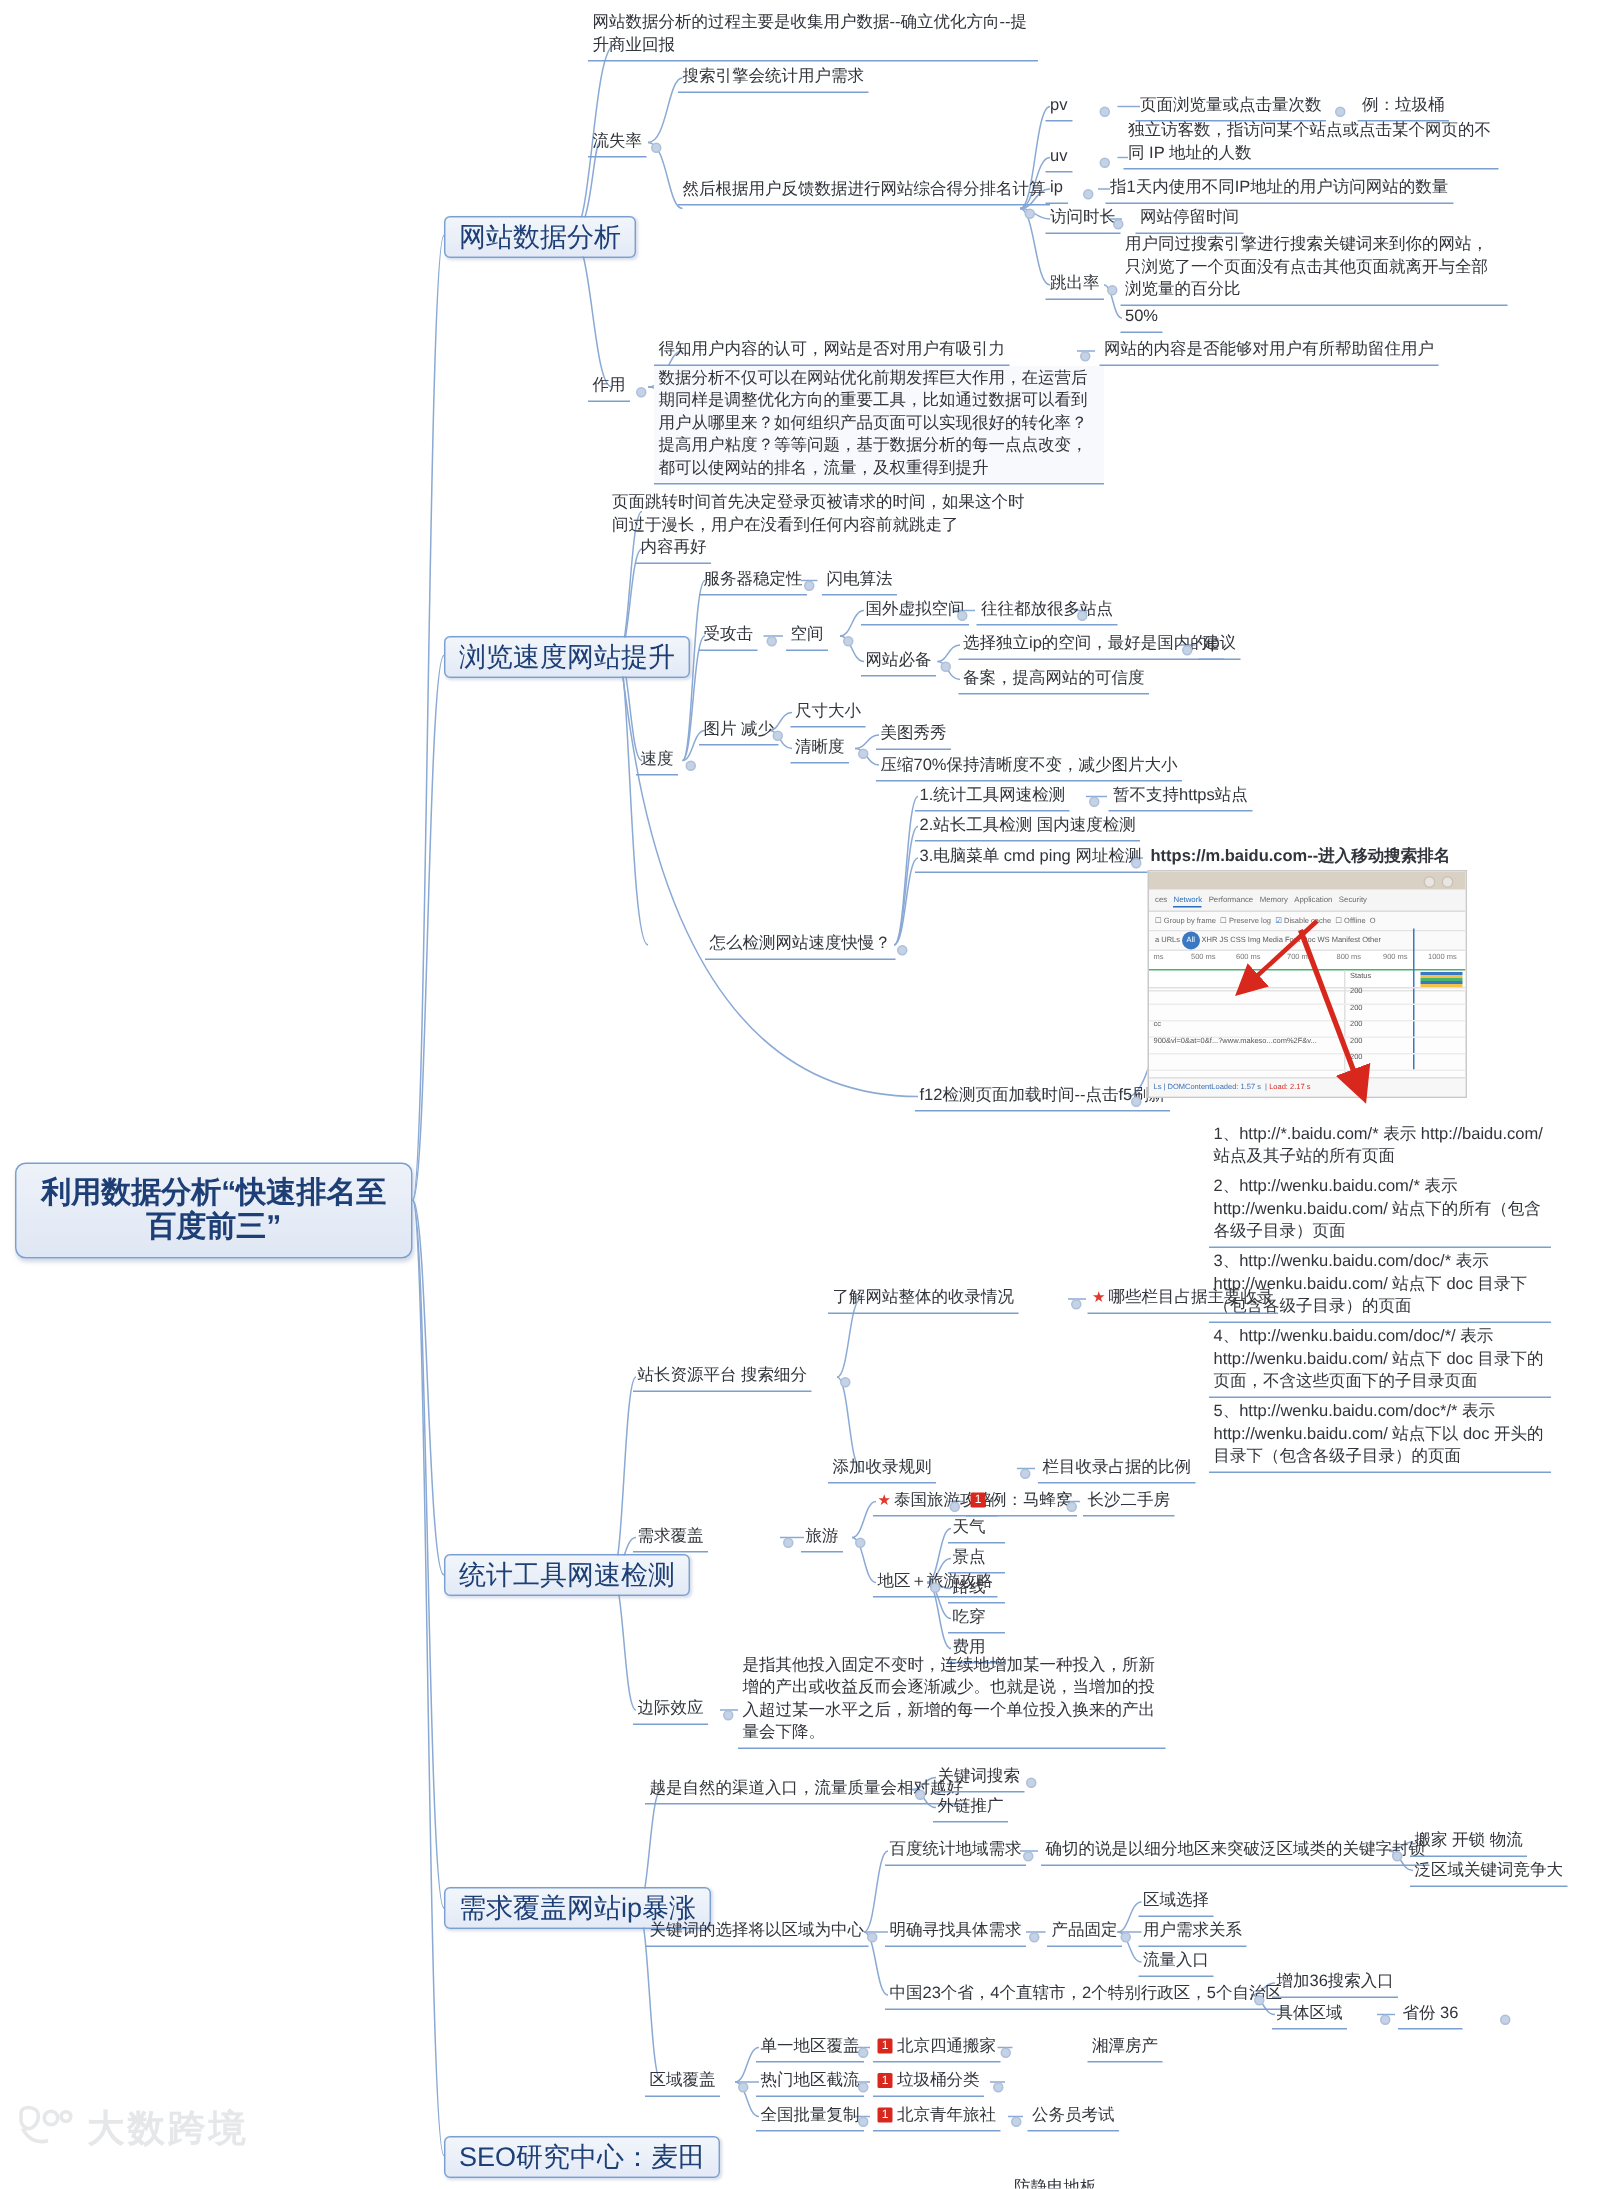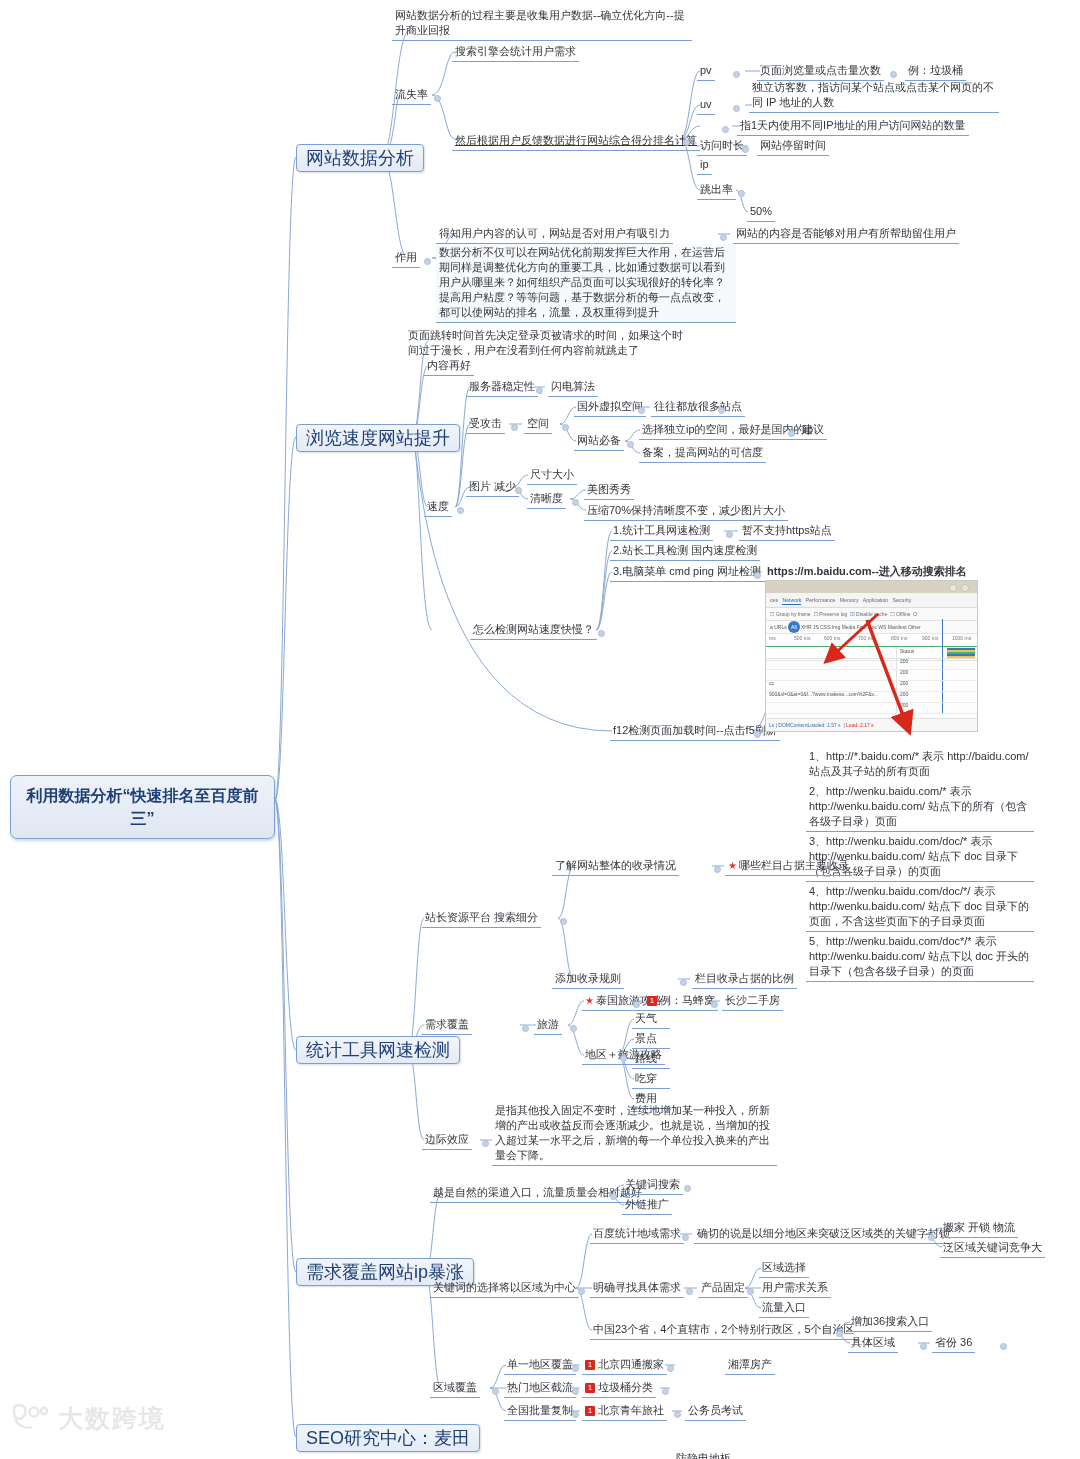--- a/index.html
+++ b/index.html
@@ -30,21 +30,21 @@
   .node.nb{border-bottom:none;}
 
   
   .root{
     position:absolute;
     border:1.6px solid #7a9fd0;
     border-radius:7px;
     background:linear-gradient(180deg,#eef2f9 0%,#dfe7f4 100%);
     color:#1d3f76;
     font-weight:bold;
-    font-size:16px;
+    font-size:20px;
     line-height:23px;
     text-align:center;
     padding:8px 10px;
     box-sizing:border-box;
     box-shadow:1px 2px 3px rgba(120,140,180,.35);
   }
   
   .branch{
     position:absolute;
     border:1.2px solid #7a9fd0;
@@ -241,43 +241,44 @@
   <div class="branch" style="left:296px;top:1036px;">统计工具网速检测</div>
   <div class="branch" style="left:296px;top:1258px;">需求覆盖网站ip暴涨</div>
   <div class="branch" style="left:296px;top:1424px;">SEO研究中心：麦田</div>
 
   <div class="node wrap" style="left:392px;top:7px;width:300px;">网站数据分析的过程主要是收集用户数据--确立优化方向--提升商业回报</div>
 
   <div class="node" style="left:392px;top:86px;">流失率</div>
   <div class="dot" style="left:434px;top:95px;"></div>
 
   <div class="node" style="left:452px;top:43px;">搜索引擎会统计用户需求</div>
-  <div class="node" style="left:452px;top:132px;text-decoration:underline;">然后根据用户反馈数据进行网站综合得分排名计算</div>
+  <div class="node" style="left:452px;top:118px;">然后根据用户反馈数据进行网站综合得分排名计算</div>
   <div class="dot" style="left:683px;top:139px;"></div>
 
   <div class="node" style="left:697px;top:62px;">pv</div>
   <div class="dot" style="left:733px;top:71px;"></div>
   <div class="node" style="left:757px;top:62px;">页面浏览量或点击量次数</div>
   <div class="dot" style="left:890px;top:71px;"></div>
   <div class="node" style="left:905px;top:62px;">例：垃圾桶</div>
 
   <div class="node" style="left:697px;top:96px;">uv</div>
   <div class="dot" style="left:733px;top:105px;"></div>
   <div class="node wrap" style="left:749px;top:79px;width:250px;">独立访客数，指访问某个站点或点击某个网页的不同 IP 地址的人数</div>
 
-  <div class="node" style="left:697px;top:117px;margin-top:39px;">ip</div>
+  <div class="node" style="left:697px;top:117px;">ip</div>
   <div class="dot" style="left:722px;top:126px;"></div>
   <div class="node" style="left:737px;top:117px;">指1天内使用不同IP地址的用户访问网站的数量</div>
 
   <div class="node" style="left:697px;top:137px;">访问时长</div>
   <div class="dot" style="left:742px;top:146px;"></div>
   <div class="node" style="left:757px;top:137px;">网站停留时间</div>
 
   <div class="node" style="left:697px;top:181px;">跳出率</div>
   <div class="dot" style="left:738px;top:190px;"></div>
+  <div class="node wrap" style="left:747px;top:155px;width:258px;">用户同过搜索引擎进行搜索关键词来到你的网站，只浏览了一个页面没有点击其他页面就离开与全部浏览量的百分比</div>
   <div class="node" style="left:747px;top:203px;">50%</div>
 
   <div class="node" style="left:392px;top:249px;">作用</div>
   <div class="dot" style="left:424px;top:258px;"></div>
 
   <div class="node" style="left:436px;top:225px;">得知用户内容的认可，网站是否对用户有吸引力</div>
   <div class="dot" style="left:720px;top:234px;"></div>
   <div class="node" style="left:733px;top:225px;">网站的内容是否能够对用户有所帮助留住用户</div>
 
   <div class="node wrap" style="left:436px;top:244px;width:300px;background:#f7f9fc;">数据分析不仅可以在网站优化前期发挥巨大作用，在运营后期同样是调整优化方向的重要工具，比如通过数据可以看到用户从哪里来？如何组织产品页面可以实现很好的转化率？提高用户粘度？等等问题，基于数据分析的每一点点改变，都可以使网站的排名，流量，及权重得到提升</div>

